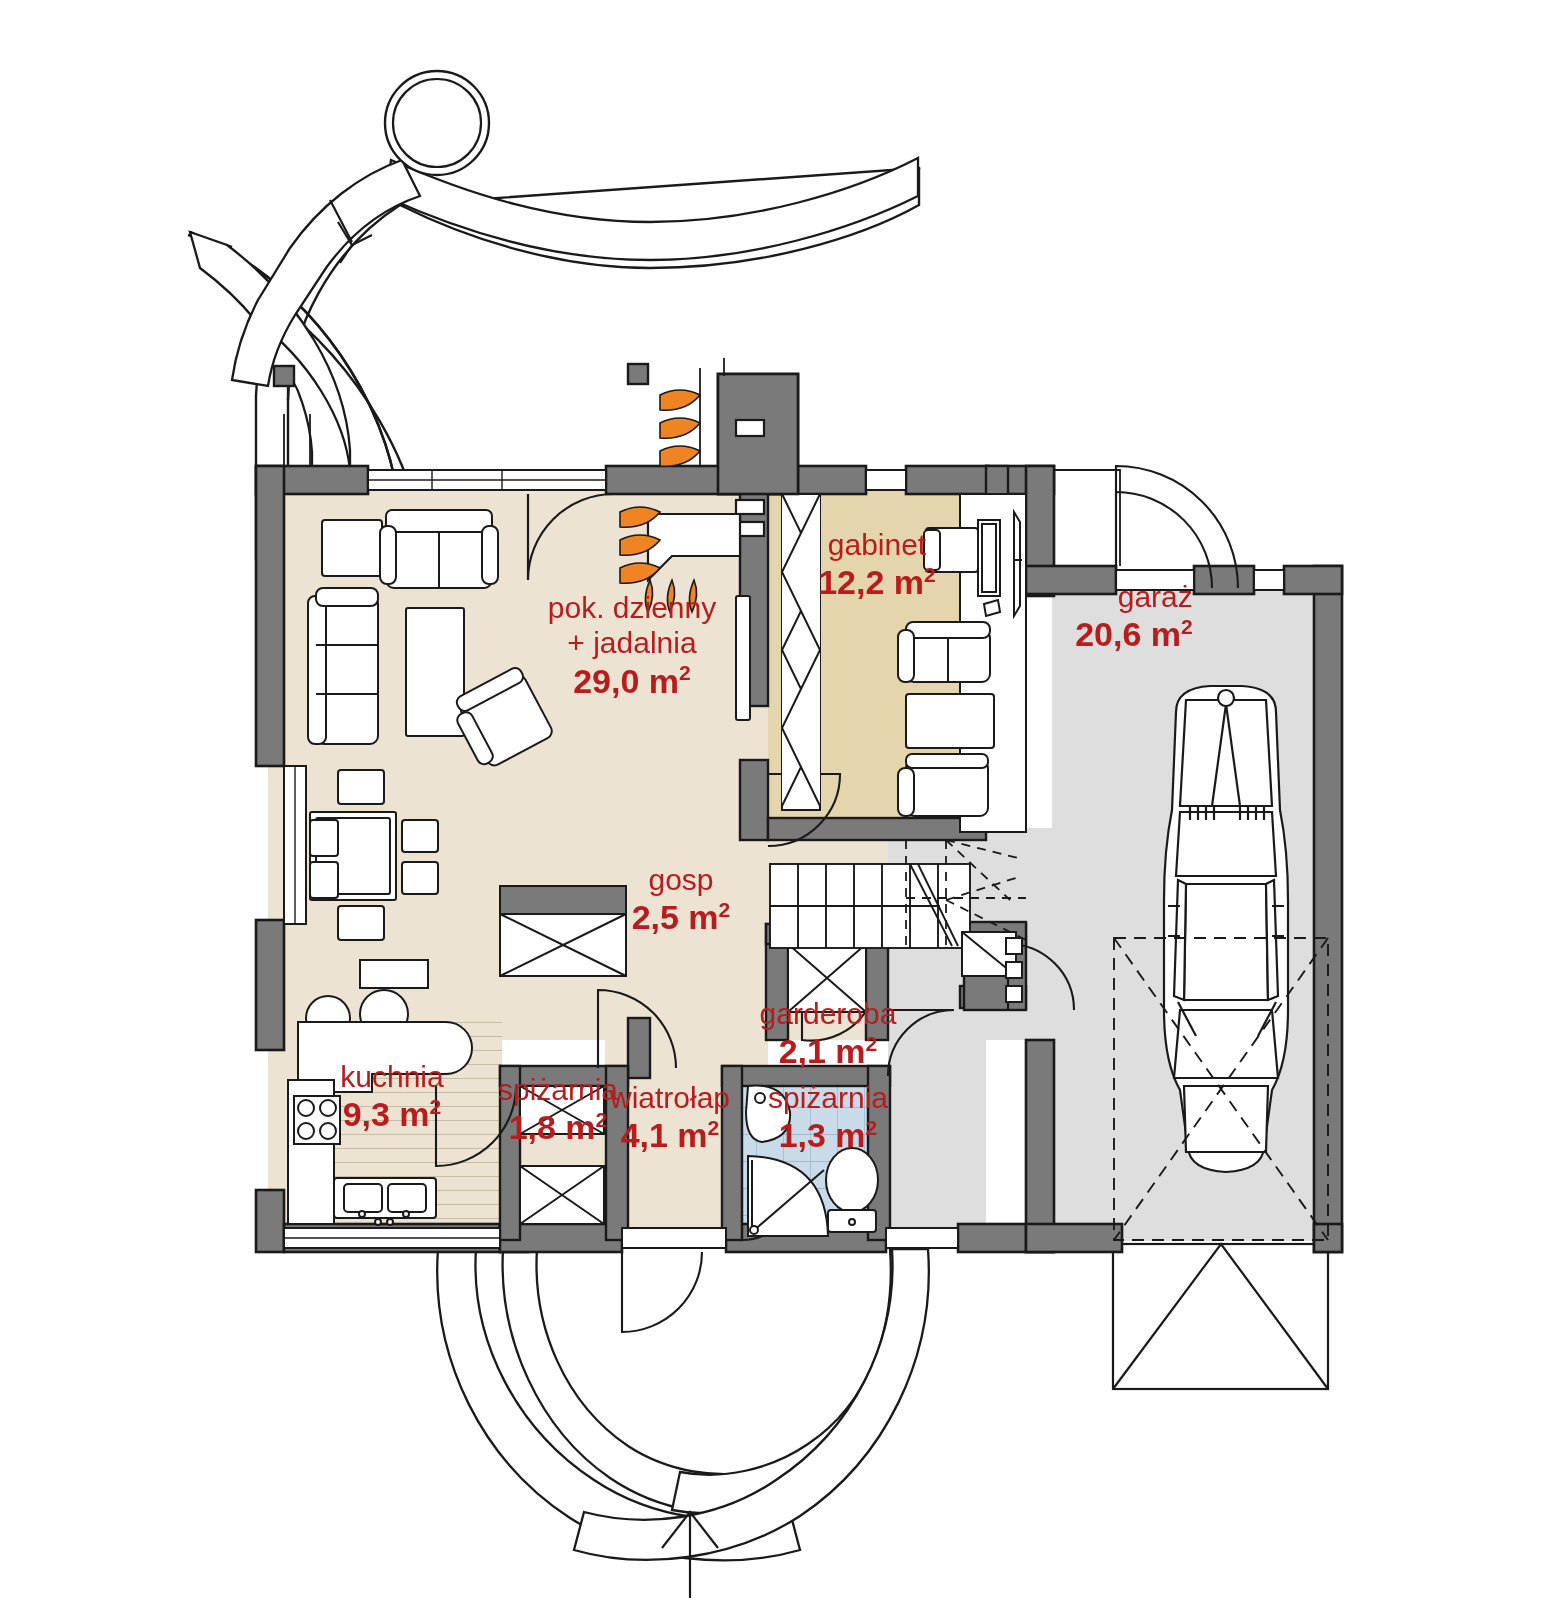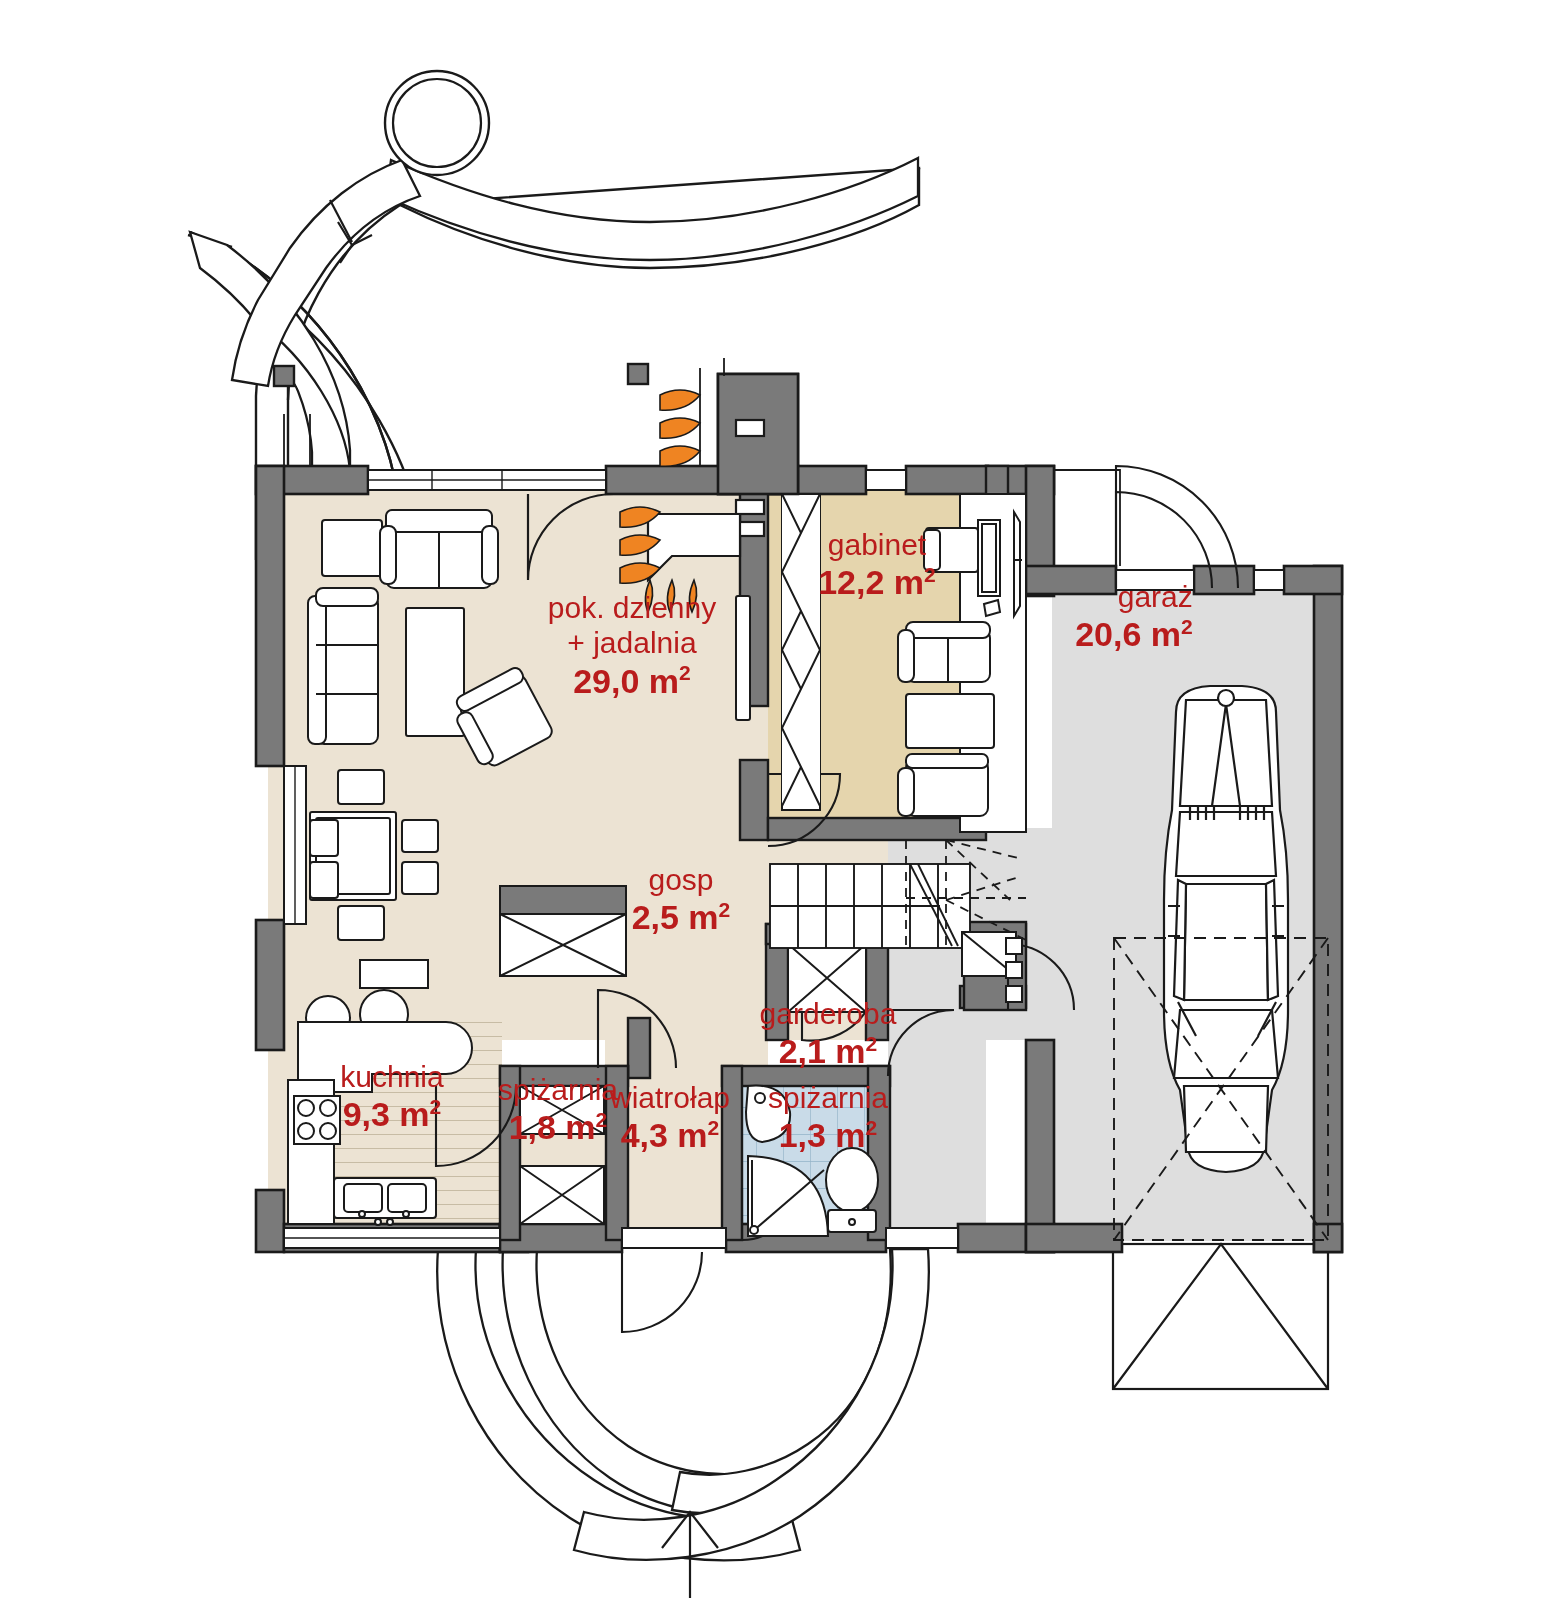--- a/index.html
+++ b/index.html
@@ -422,21 +422,21 @@
   <div class="rarea"><span>9,3 m</span><sup>2</sup></div>
 </div>
 
 <div class="rlabel" style="left:558px;top:1110px;transform:translate(-50%,-50%);">
   <div class="rname">spiżarnia</div>
   <div class="rarea"><span>1,8 m</span><sup>2</sup></div>
 </div>
 
 <div class="rlabel" style="left:670px;top:1118px;transform:translate(-50%,-50%);">
   <div class="rname">wiatrołap</div>
-  <div class="rarea"><span>4,3 m</span><sup>2</sup></div>
+  <div class="rarea"><span>4,1 m</span><sup>2</sup></div>
 </div>
 
 <div class="rlabel" style="left:828px;top:1118px;transform:translate(-50%,-50%);">
   <div class="rname">spiżarnia</div>
   <div class="rarea"><span>1,3 m</span><sup>2</sup></div>
 </div>
 
 
 </div>
 

